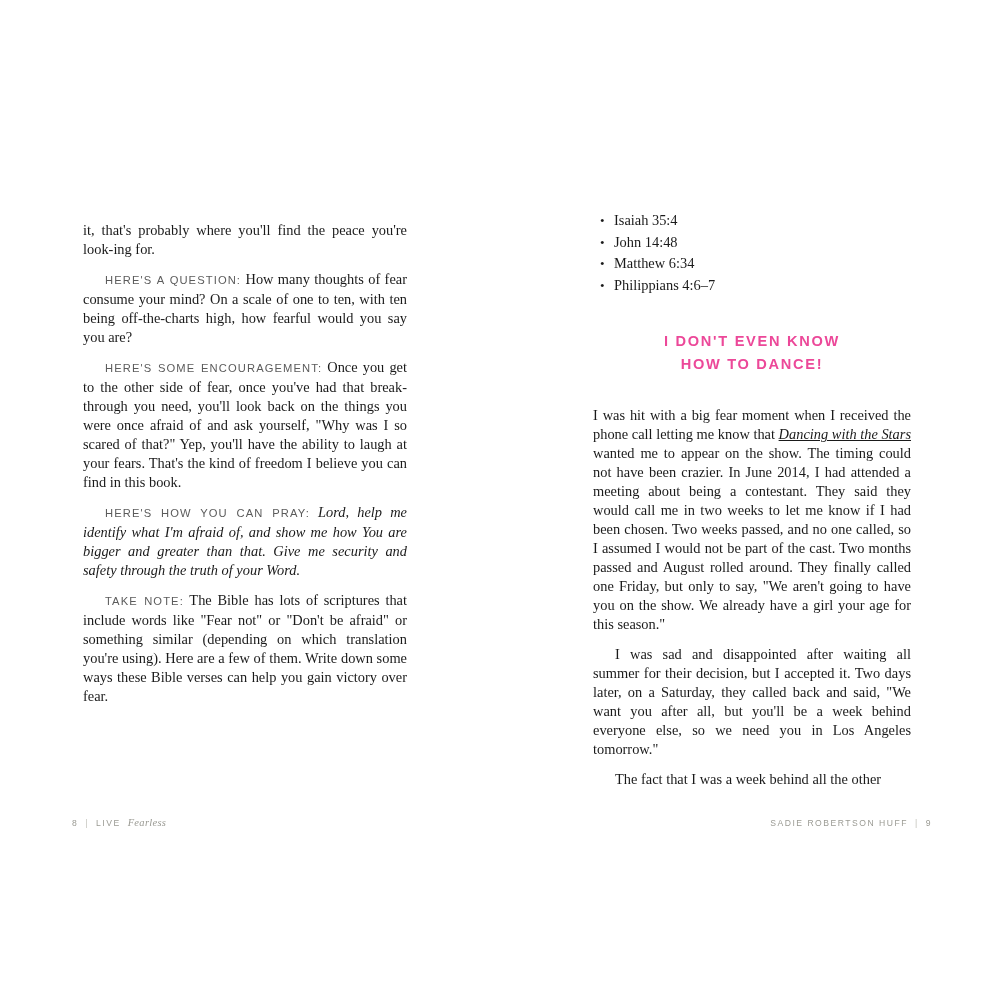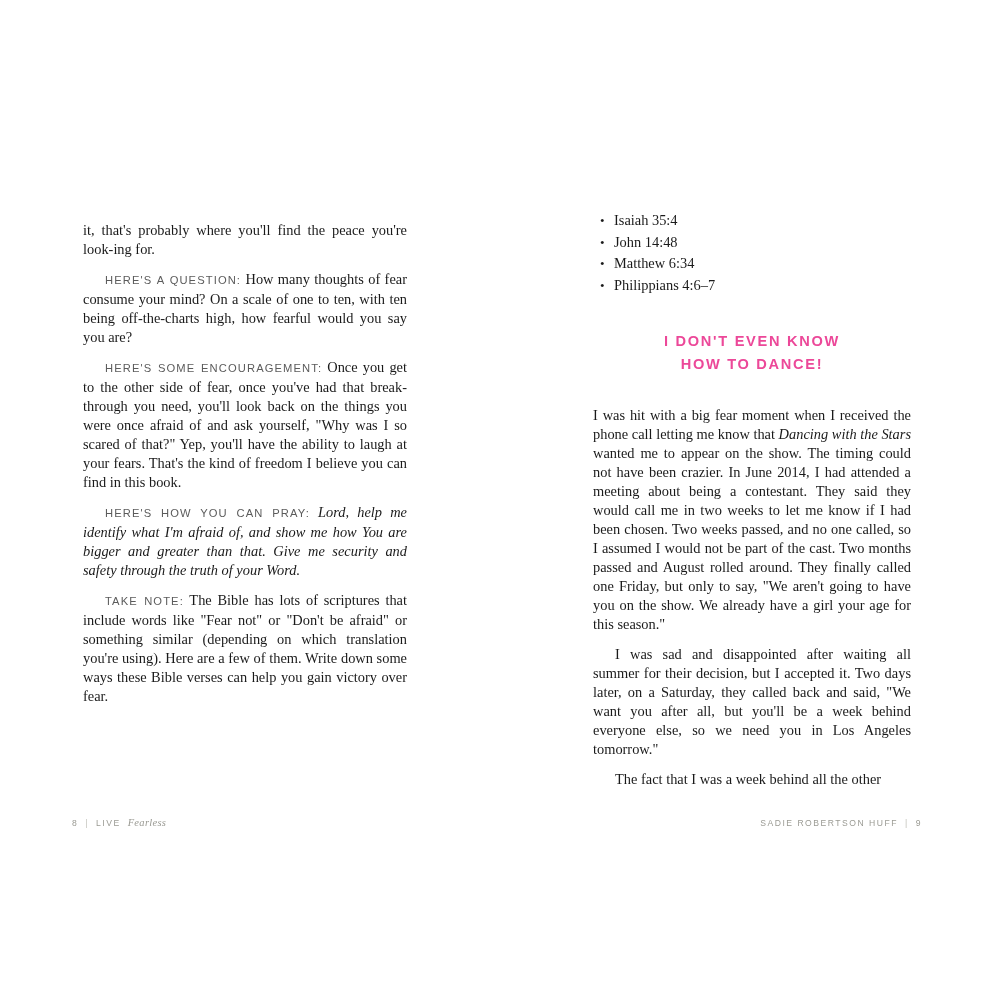--- a/index.html
+++ b/index.html
@@ -46,20 +46,21 @@
   }
   .runin {
     font-family: "Liberation Sans", sans-serif;
     font-size: 11.2px;
     letter-spacing: 1.1px;
     color: #5b5b5b;
     text-transform: uppercase;
   }
   .ital {
     font-style: italic;
+    text-decoration: underline;
   }
   p.prayer {
     font-style: italic;
   }
   p.prayer .runin {
     font-style: normal;
   }
   .verse-list {
     margin: 0 0 12px 18px;
     padding: 0;
@@ -103,21 +104,21 @@
     text-transform: uppercase;
     display: flex;
     align-items: center;
     gap: 7px;
     white-space: nowrap;
   }
   .footer-left {
     left: 72px;
   }
   .footer-right {
-    right: 78px;
+    right: 68px;
   }
   .footer .sep {
     color: #c3c3bc;
   }
   .footer .script {
     font-family: "Liberation Serif", serif;
     font-style: italic;
     font-size: 10.5px;
     letter-spacing: 0.3px;
     text-transform: none;

